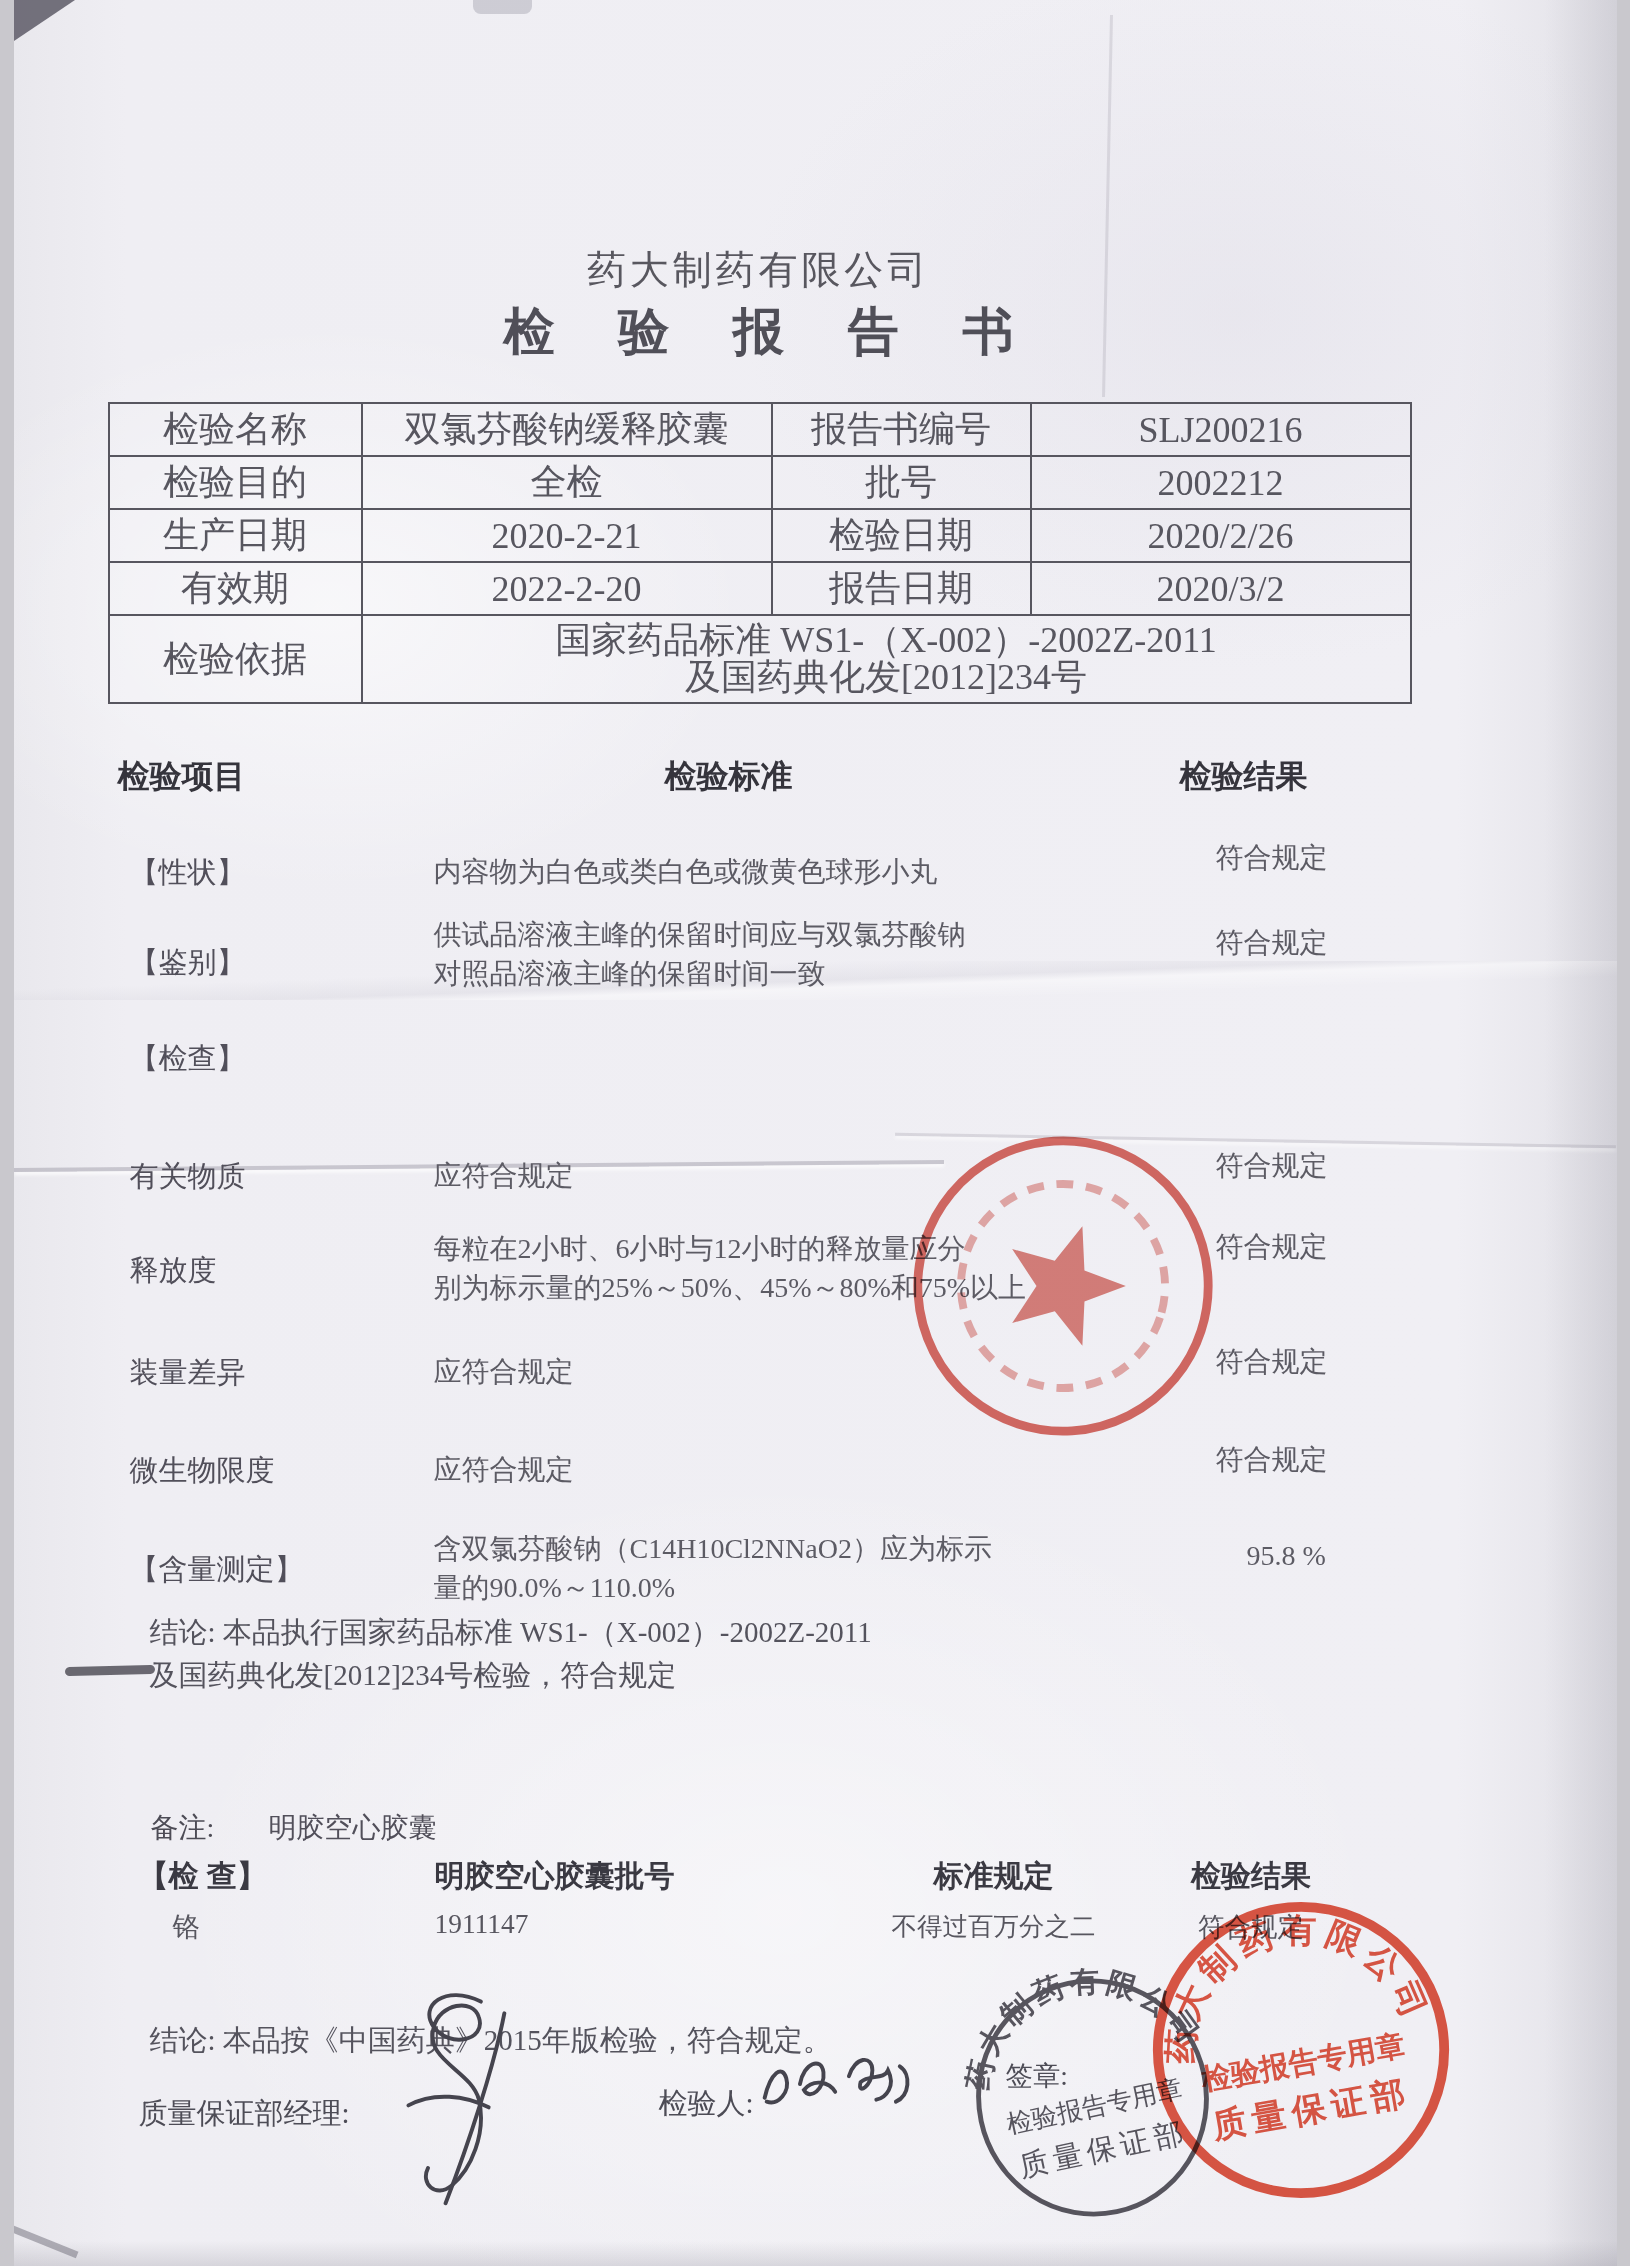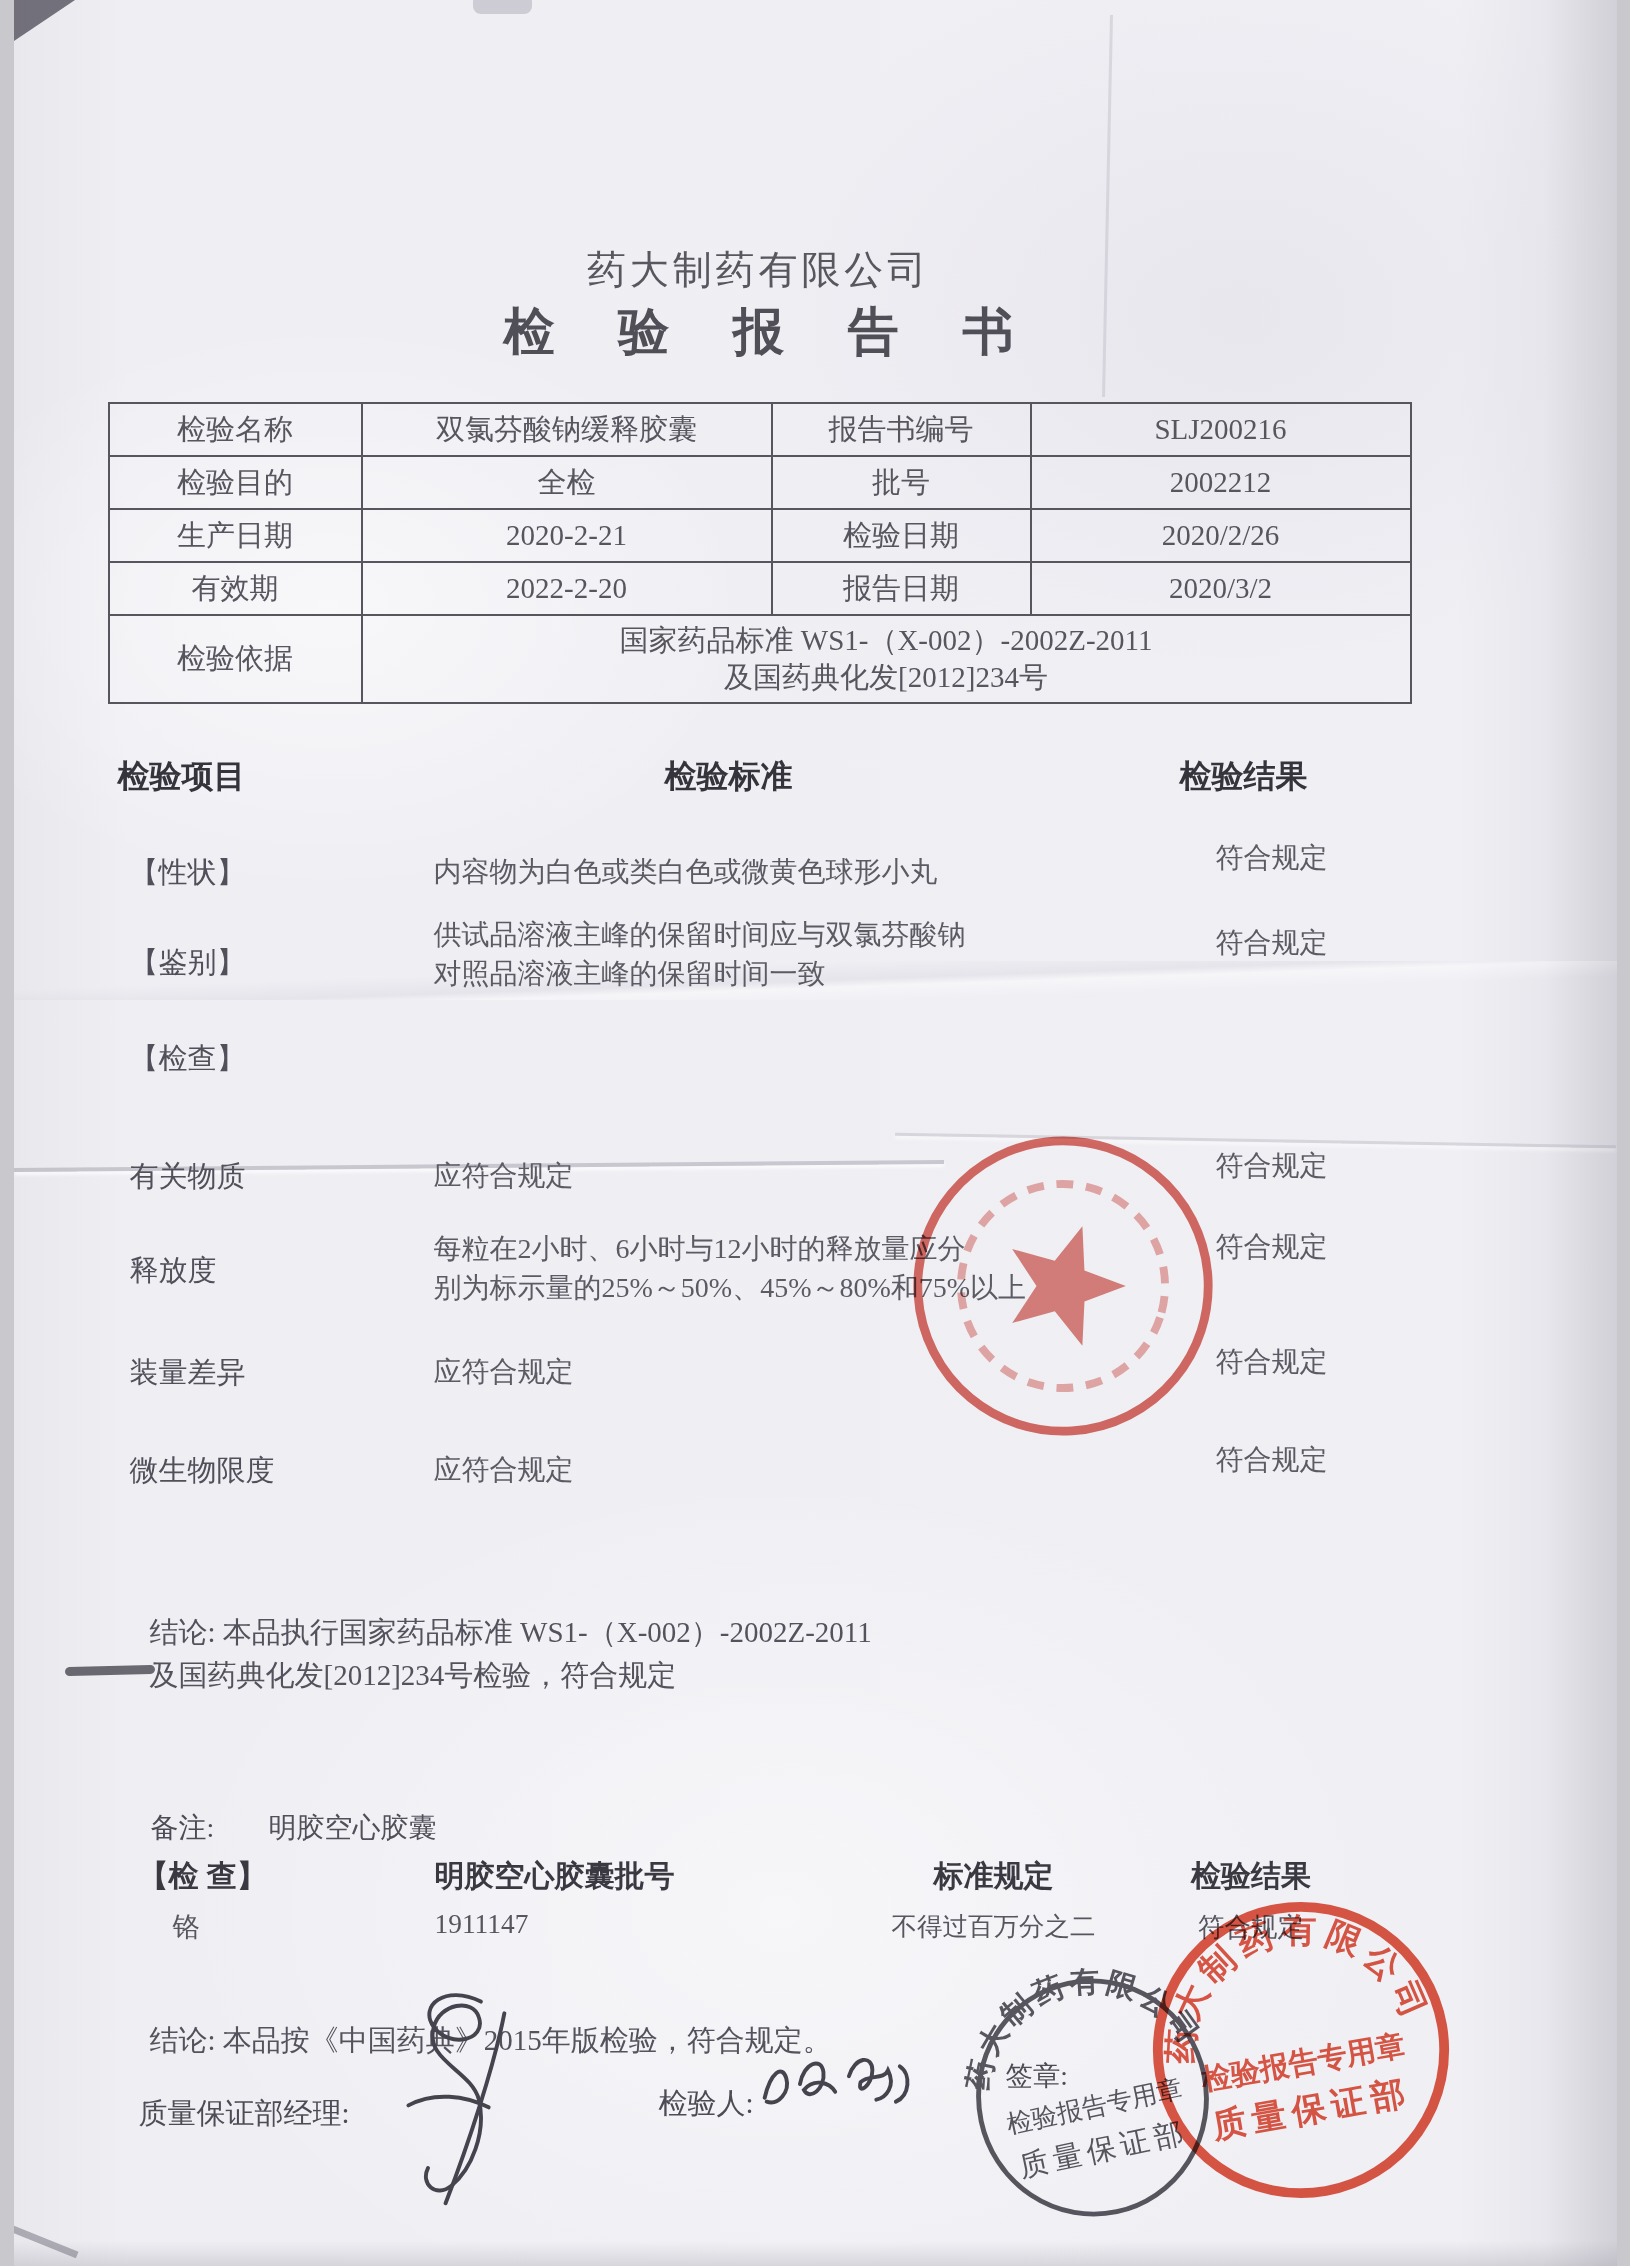--- a/index.html
+++ b/index.html
@@ -23,21 +23,21 @@
   .edge-right{right:0;top:0;width:73px;height:100%;background:linear-gradient(90deg,rgba(150,148,160,0),rgba(150,148,160,.22));}
   .edge-bottom{left:0;bottom:0;width:100%;height:25.5px;background:linear-gradient(0deg,rgba(140,138,150,.25),rgba(140,138,150,0));}
   .corner-tl{left:0;top:0;width:0;height:0;border-left:61px solid rgba(74,71,84,.75);border-bottom:41px solid transparent;}
   .smudge-top{left:459px;top:0;width:59px;height:13.7px;background:rgba(120,118,132,.28);border-radius:0 0 7.8px 7.8px;}
   .dash-left{left:51px;top:1666px;width:90px;height:8.8px;background:#44424c;border-radius:4.9px;opacity:.78;transform:rotate(-1.5deg);}
   .corner-bl{left:-11.8px;top:2237px;width:78px;height:6.9px;background:rgba(110,107,120,.5);transform:rotate(22deg);}
   
   .company{position:absolute;left:95px;top:243px;width:1300px;text-align:center;font-size:39px;letter-spacing:3.9px;color:#58575f;}
   .doc-title{position:absolute;left:95px;top:298px;width:1300px;text-align:center;font-size:51px;letter-spacing:25.5px;padding-left:25.5px;box-sizing:border-box;color:#504f58;font-weight:600;}
   
-  table.info{position:absolute;left:94px;top:402px;width:1302px;border-collapse:collapse;table-layout:fixed;font-size:29px;color:#57565f;}
+  table.info{position:absolute;left:94px;top:402px;width:1302px;border-collapse:collapse;table-layout:fixed;font-size:36px;color:#57565f;}
   table.info td{border:2px solid #57565f;text-align:center;vertical-align:middle;height:51px;padding:0;}
   table.info td.basis{height:86px;}
   .basis-l{line-height:37px;}
   
   .col-head{position:absolute;font-family:"Liberation Sans","DejaVu Sans",sans-serif;font-weight:bold;font-size:32px;color:#35343c;}
   .ch-item{left:104px;top:755px;}
   .ch-std{left:529px;top:755px;width:372px;text-align:center;}
   .ch-res{left:1127px;top:755px;width:206px;text-align:center;}
   .item-row{position:absolute;left:116px;width:1402px;height:110px;margin-top:18px;}
   .i-label{position:absolute;left:0;font-size:29px;color:#514f5a;}
@@ -153,20 +153,26 @@
   <div class="item-row" style="top:1325px">
     <span class="i-label" style="top:9.8px">装量差异</span>
     <span class="i-std" style="top:9.8px">应符合规定</span>
     <span class="i-res" style="top:0">符合规定</span>
   </div>
   <div class="item-row" style="top:1423px">
     <span class="i-label" style="top:9.8px">微生物限度</span>
     <span class="i-std" style="top:9.8px">应符合规定</span>
     <span class="i-res" style="top:0">符合规定</span>
   </div>
+  <div class="item-row" style="top:1506px">
+    <span class="i-label" style="top:25.5px">【含量测定】</span>
+    <span class="i-std" style="top:5.9px">含双氯芬酸钠（C14H10Cl2NNaO2）应为标示</span>
+    <span class="i-std" style="top:45px">量的90.0%～110.0%</span>
+    <span class="i-res" style="top:15.7px;left:1117px">95.8 %</span>
+  </div>
 
   <div class="concl" style="top:1613px">结论: 本品执行国家药品标准 WS1-（X-002）-2002Z-2011</div>
   <div class="concl" style="top:1656px">及国药典化发[2012]234号检验，符合规定</div>
 
   <span class="rm-label">备注:</span>
   <span class="rm-value">明胶空心胶囊</span>
 
   <span class="bt-head bt-c1">【检 查】</span>
   <span class="bt-head bt-c2">明胶空心胶囊批号</span>
   <span class="bt-head bt-c3">标准规定</span>

